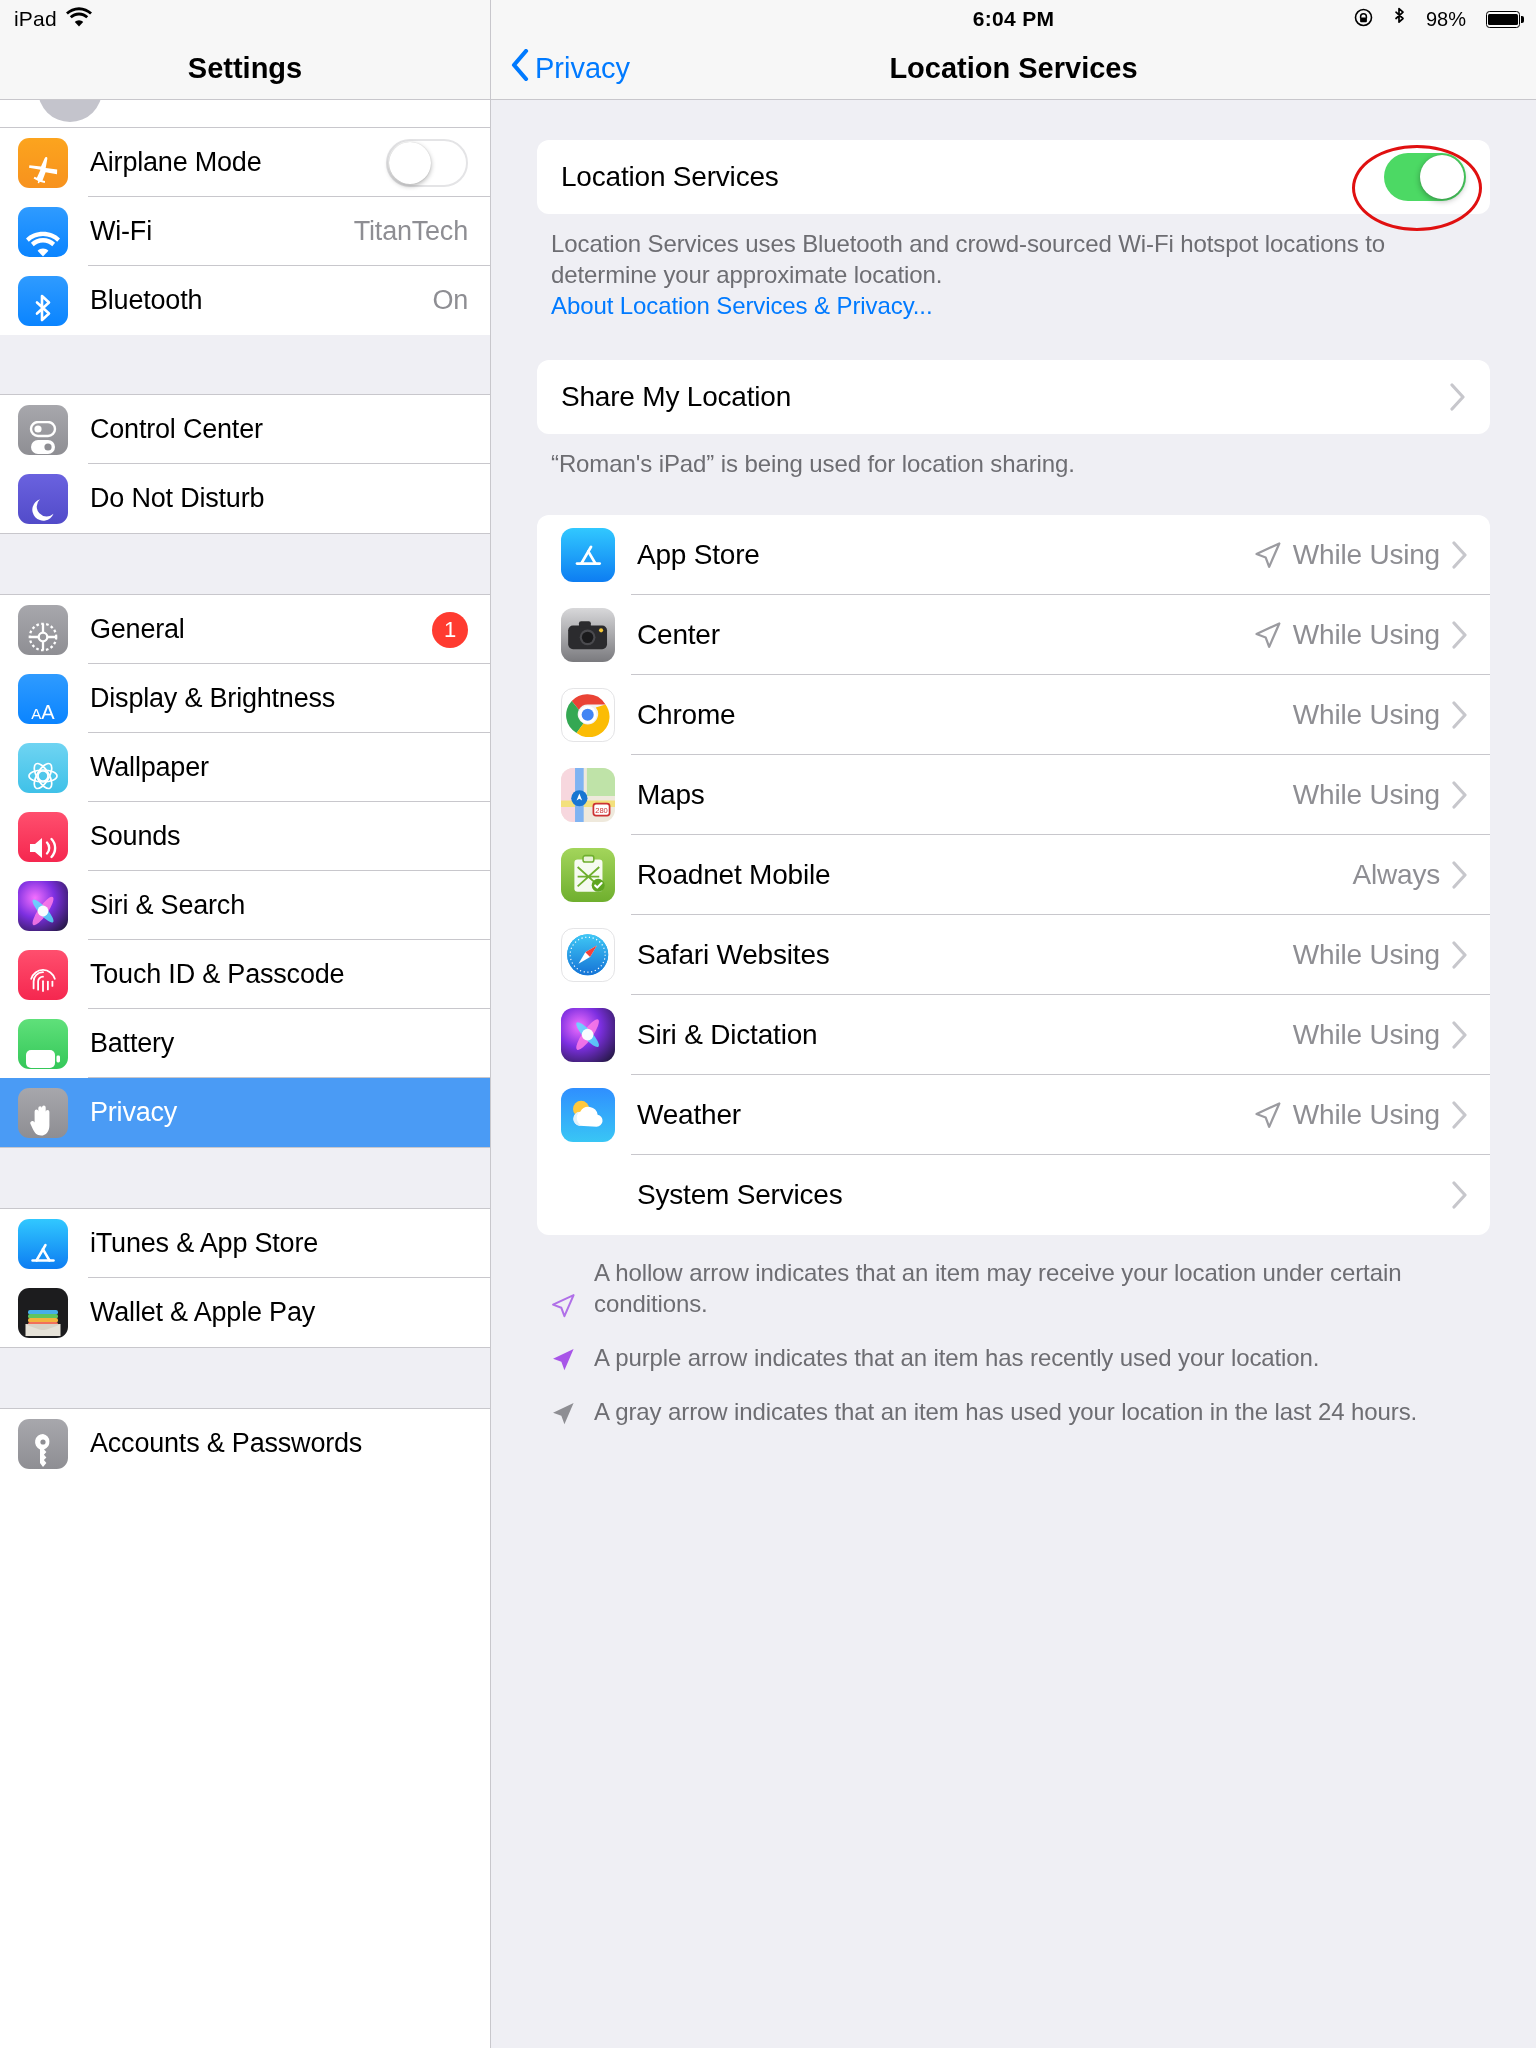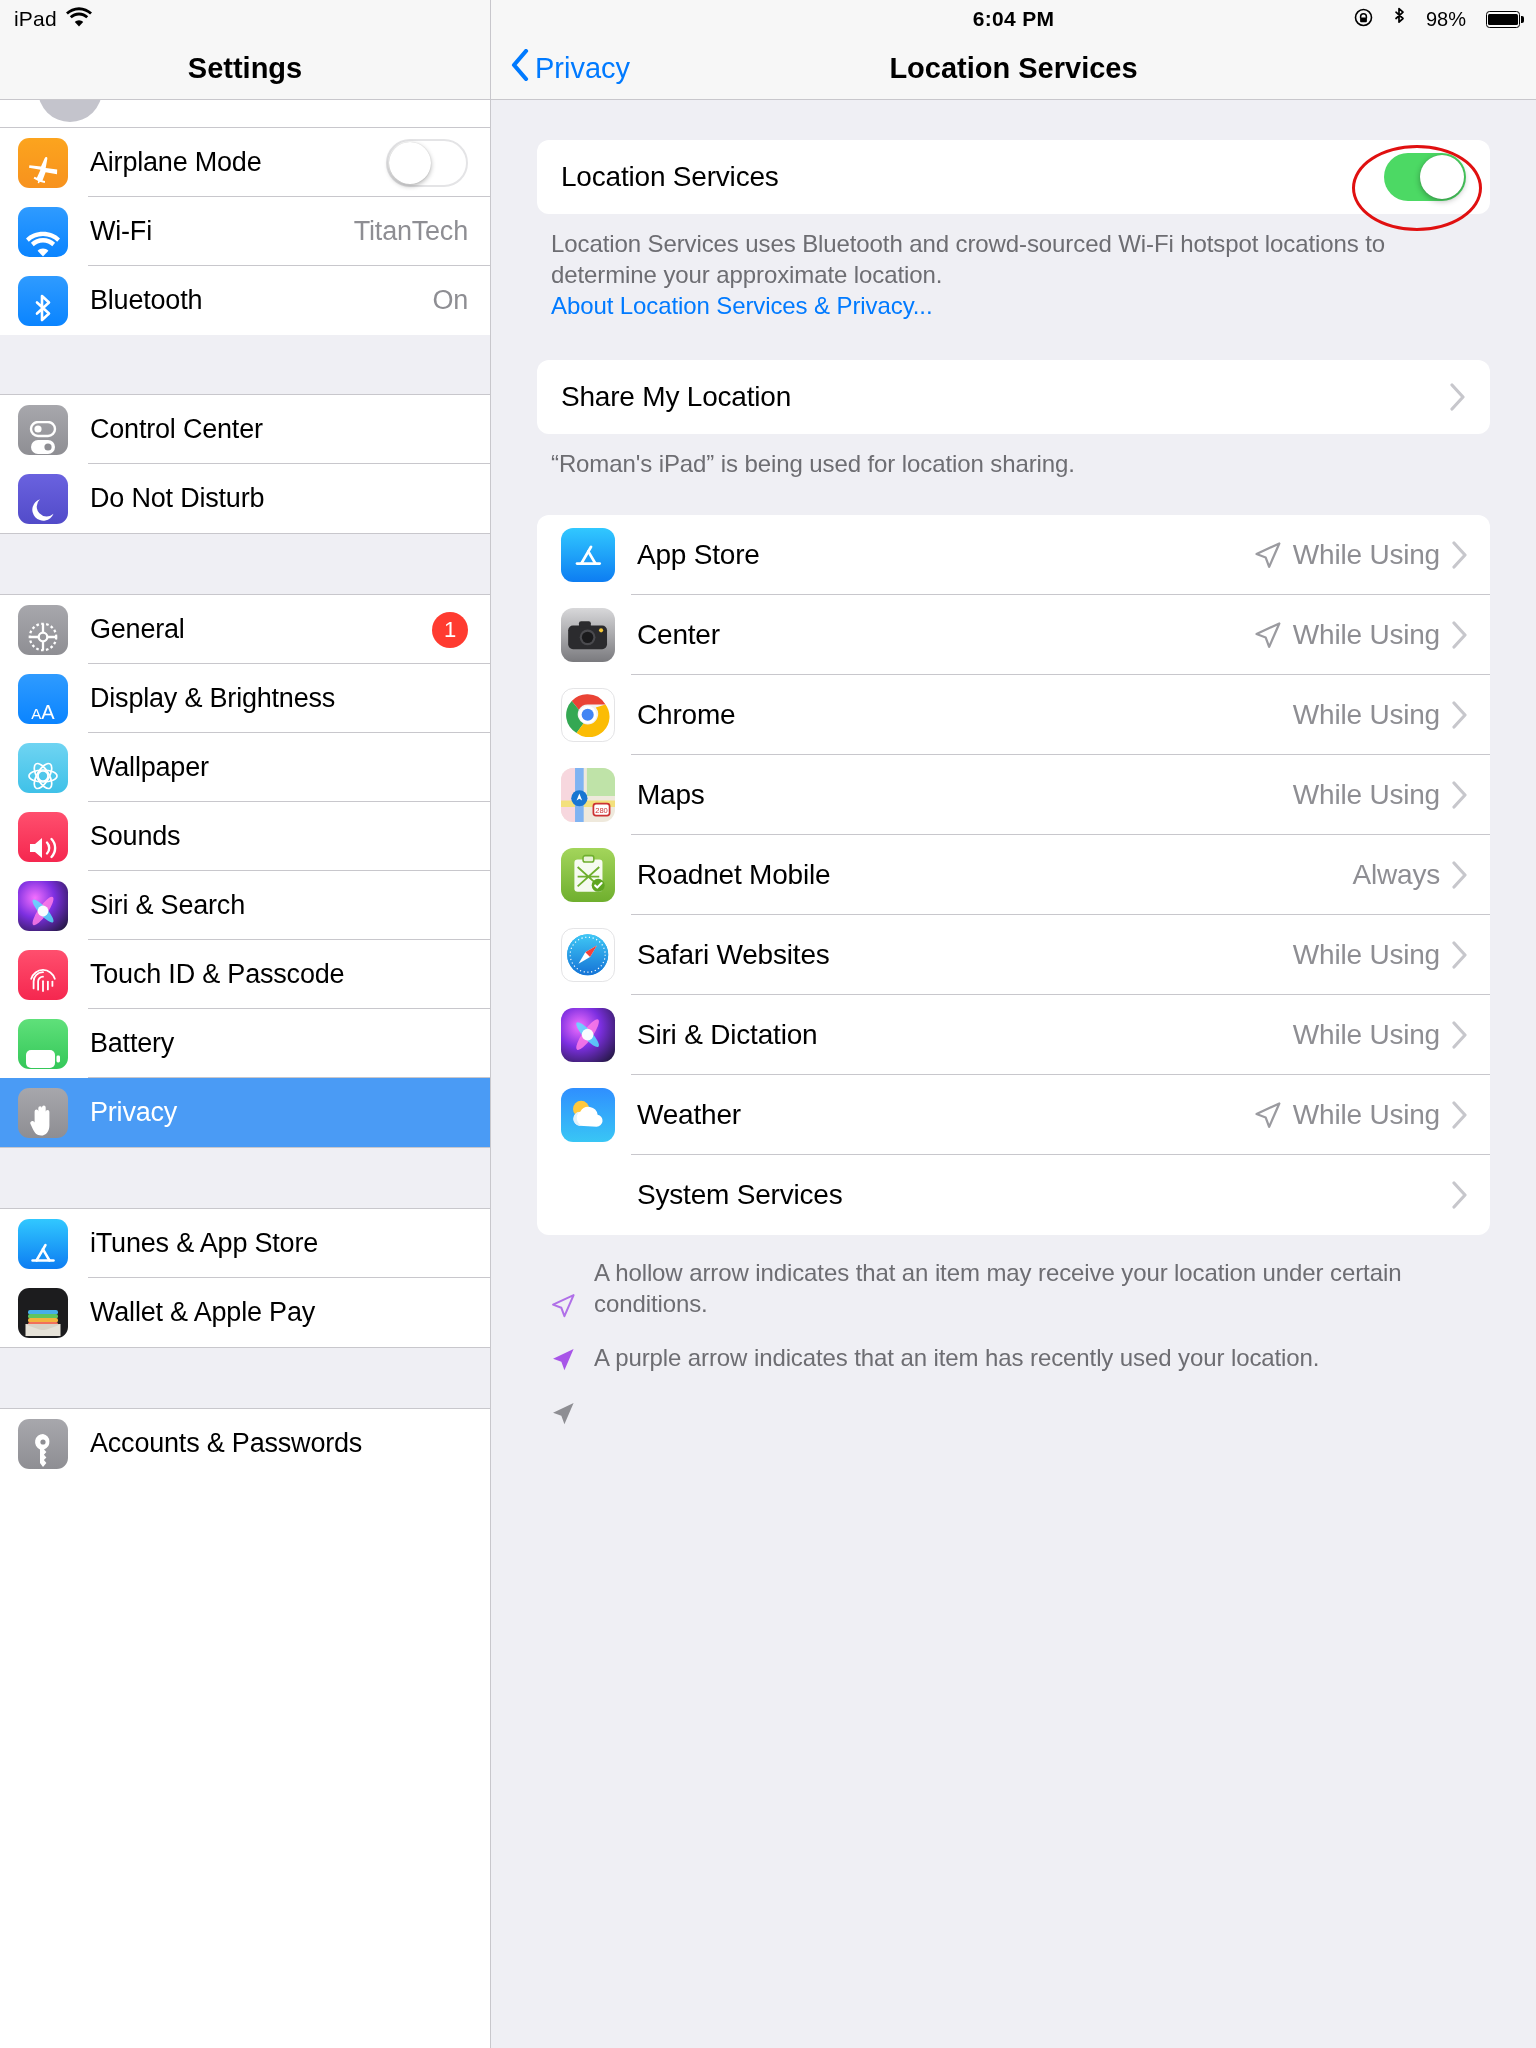--- a/index.html
+++ b/index.html
@@ -709,18 +709,19 @@
           <div class="legend-item">
             <span class="larrow"><span><svg width="27" height="27" viewBox="0 0 28 28" style="display:block">
                   <path d="M25.5 3.2L4.2 13.1l8.6 3.3 3.2 8.7z" fill="#A855E8"></path>
                 </svg></span></span>
             <span class="ltext">A purple arrow indicates that an item has recently used your location.</span>
           </div>
           <div class="legend-item">
             <span class="larrow"><span><svg width="27" height="27" viewBox="0 0 28 28" style="display:block">
                   <path d="M25.5 3.2L4.2 13.1l8.6 3.3 3.2 8.7z" fill="#8E8E93"></path>
                 </svg></span></span>
+            <span class="ltext">A gray arrow indicates that an item has used your location in the last 24 hours.</span>
           </div>
         </div>
 
     </div>
   </div>
 </div>
 
 </body></html>

